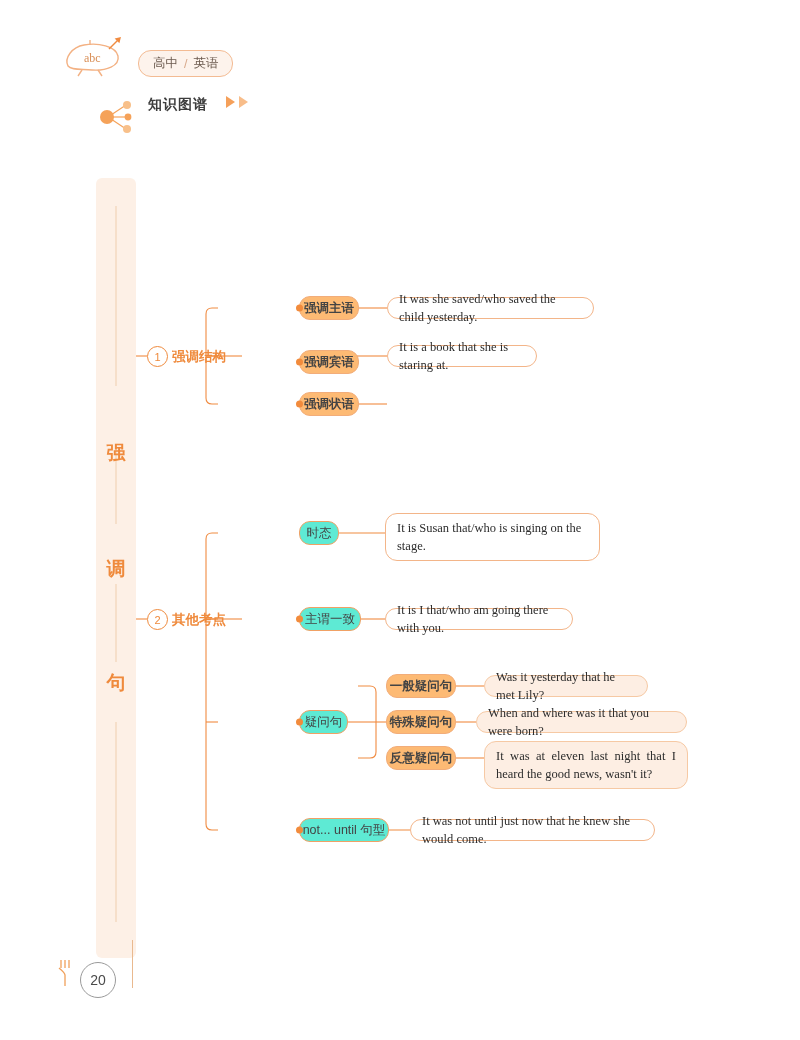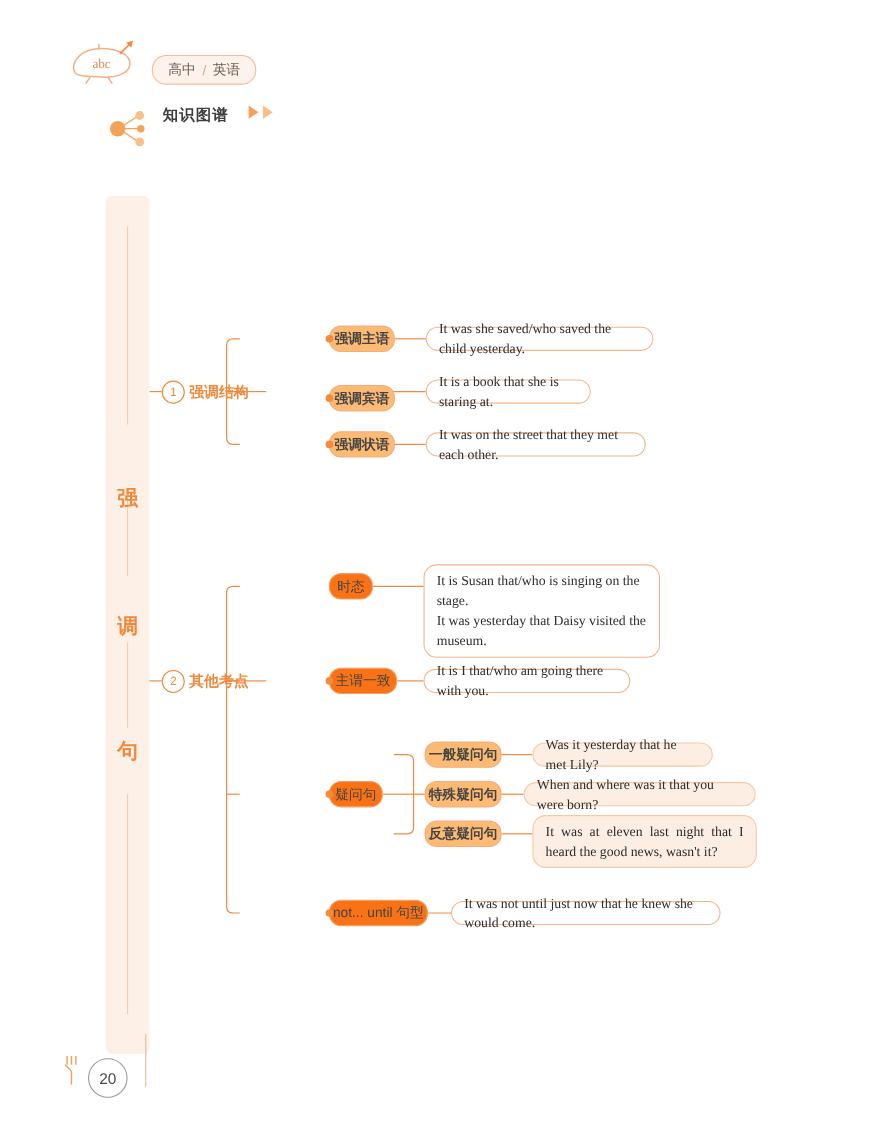--- a/index.html
+++ b/index.html
@@ -129,21 +129,21 @@
     font-size: 13.5px;
     font-weight: bold;
     color: #ef8a3c;
     white-space: nowrap;
   }
 
   .pill {
     position: absolute;
     border: 1px solid #f0a165;
     border-radius: 11px;
-    background: #f97316;
+    background: #5eead4;
     font-size: 12.5px;
     color: #444;
     display: flex;
     align-items: center;
     justify-content: center;
     padding: 0 9px;
     height: 24px;
     white-space: nowrap;
     box-sizing: border-box;
   }
@@ -304,33 +304,31 @@
 
   <div class="num-node" style="left:147px; top:346px;">1</div>
   <div class="l1-label" style="left:172px; top:348px;">强调结构</div>
 
   <div class="pill dot tint" style="left:299px; top:296px; width:60px;">强调主语</div>
   <div class="pill dot tint" style="left:299px; top:344px; width:60px;margin-top:6px;">强调宾语</div>
   <div class="pill dot tint" style="left:299px; top:392px; width:60px;">强调状语</div>
 
   <div class="leaf center" style="left:387px; top:297px; width:207px; height:22px;">It was she saved/who saved the child yesterday.</div>
   <div class="leaf center" style="left:387px; top:345px; width:150px; height:22px;">It is a book that she is staring at.</div>
-  <div class="leaf center" style="left:387px; top:393px; width:200px; height:22px;">It was on the street that they met each other.</div>
 
   <div class="num-node" style="left:147px; top:609px;">2</div>
   <div class="l1-label" style="left:172px; top:611px;">其他考点</div>
 
   <div class="pill" style="left:299px; top:521px; width:40px;">时态</div>
   <div class="pill dot" style="left:299px; top:607px; width:62px;">主谓一致</div>
   <div class="pill dot" style="left:299px; top:710px; width:49px;">疑问句</div>
   <div class="pill dot" style="left:299px; top:818px; width:90px;">not... until 句型</div>
 
   <div class="leaf" style="left:385px; top:513px; width:215px;">
     <div>It is Susan that/who is singing on the stage.</div>
-    <div>It was yesterday that Daisy visited the museum.</div>
   </div>
 
   <div class="leaf center" style="left:385px; top:608px; width:188px; height:22px;">It is I that/who am going there with you.</div>
 
   <div class="pill tint" style="left:386px; top:674px; width:70px;">一般疑问句</div>
   <div class="pill tint" style="left:386px; top:710px; width:70px;text-align:center;">特殊疑问句</div>
   <div class="pill tint" style="left:386px; top:746px; width:70px;">反意疑问句</div>
 
   <div class="leaf filled center" style="left:484px; top:675px; width:164px; height:22px;">Was it yesterday that he met Lily?</div>
   <div class="leaf filled center" style="left:476px; top:711px; width:211px; height:22px;">When and where was it that you were born?</div>

